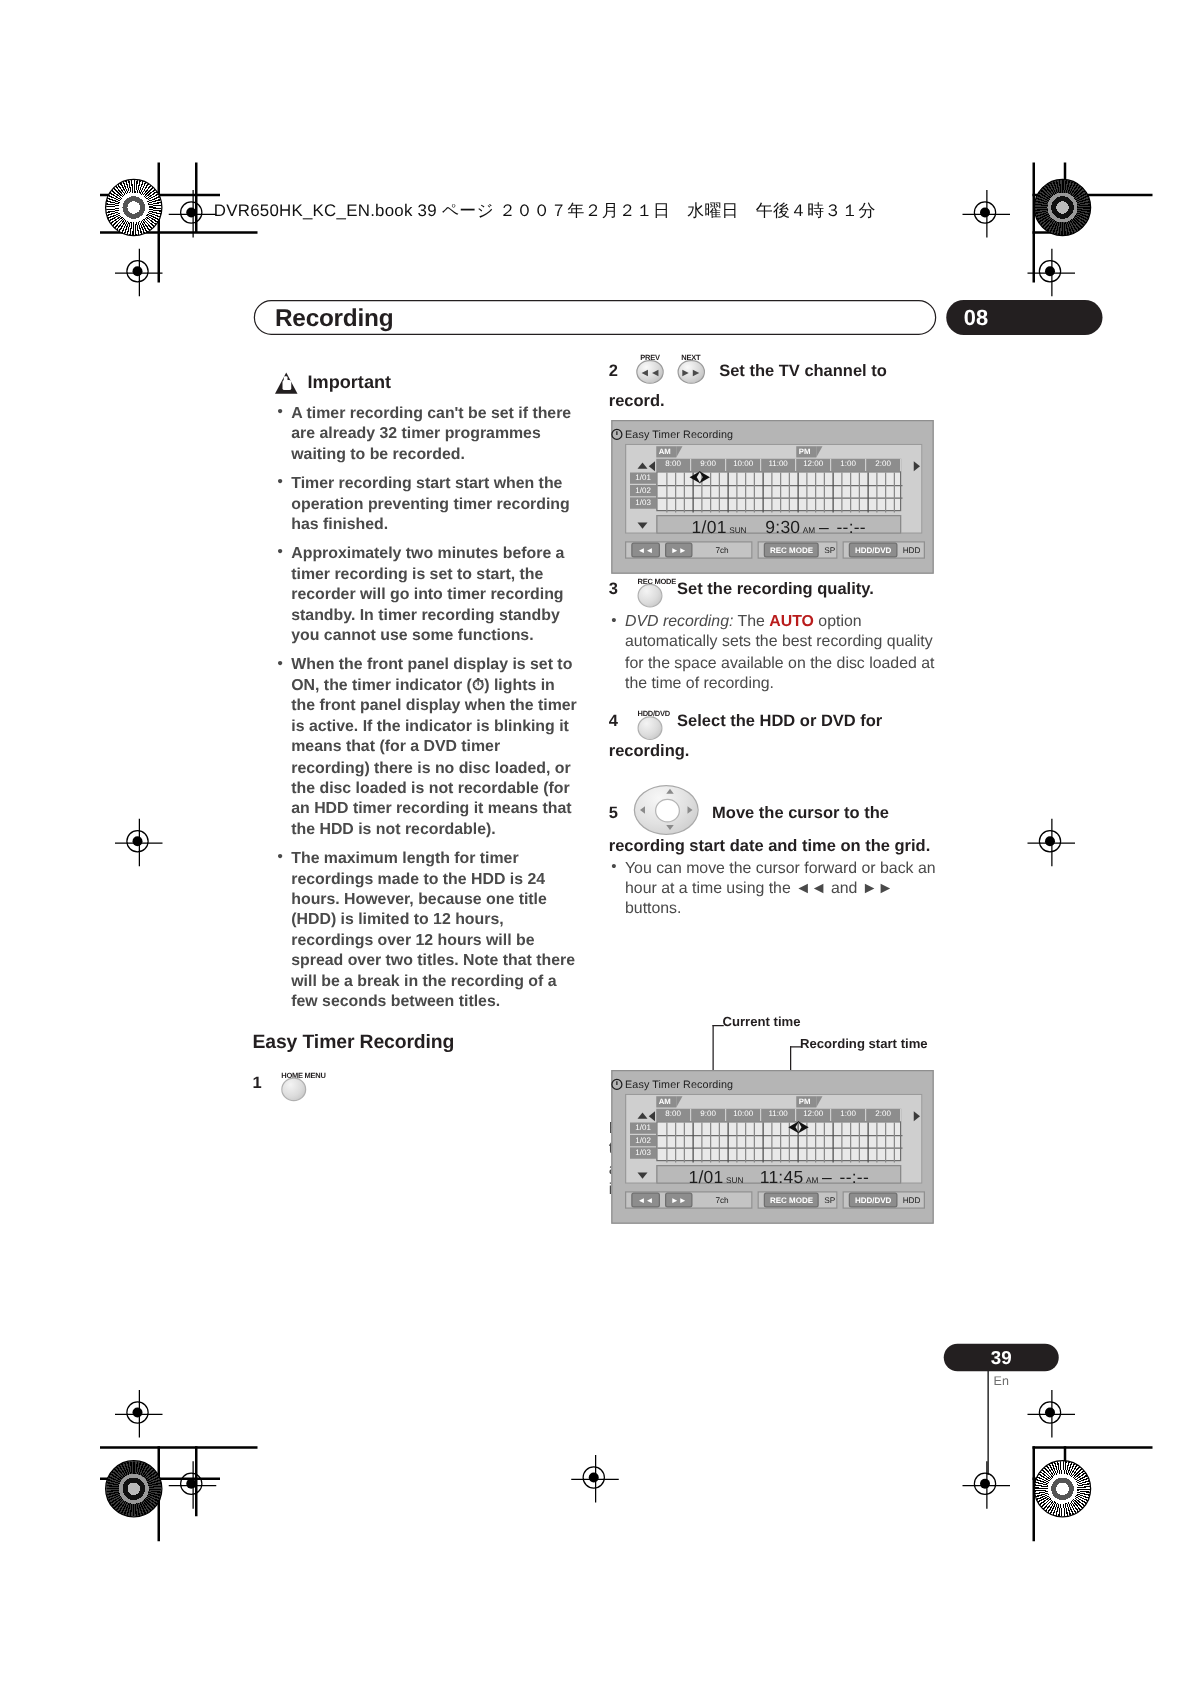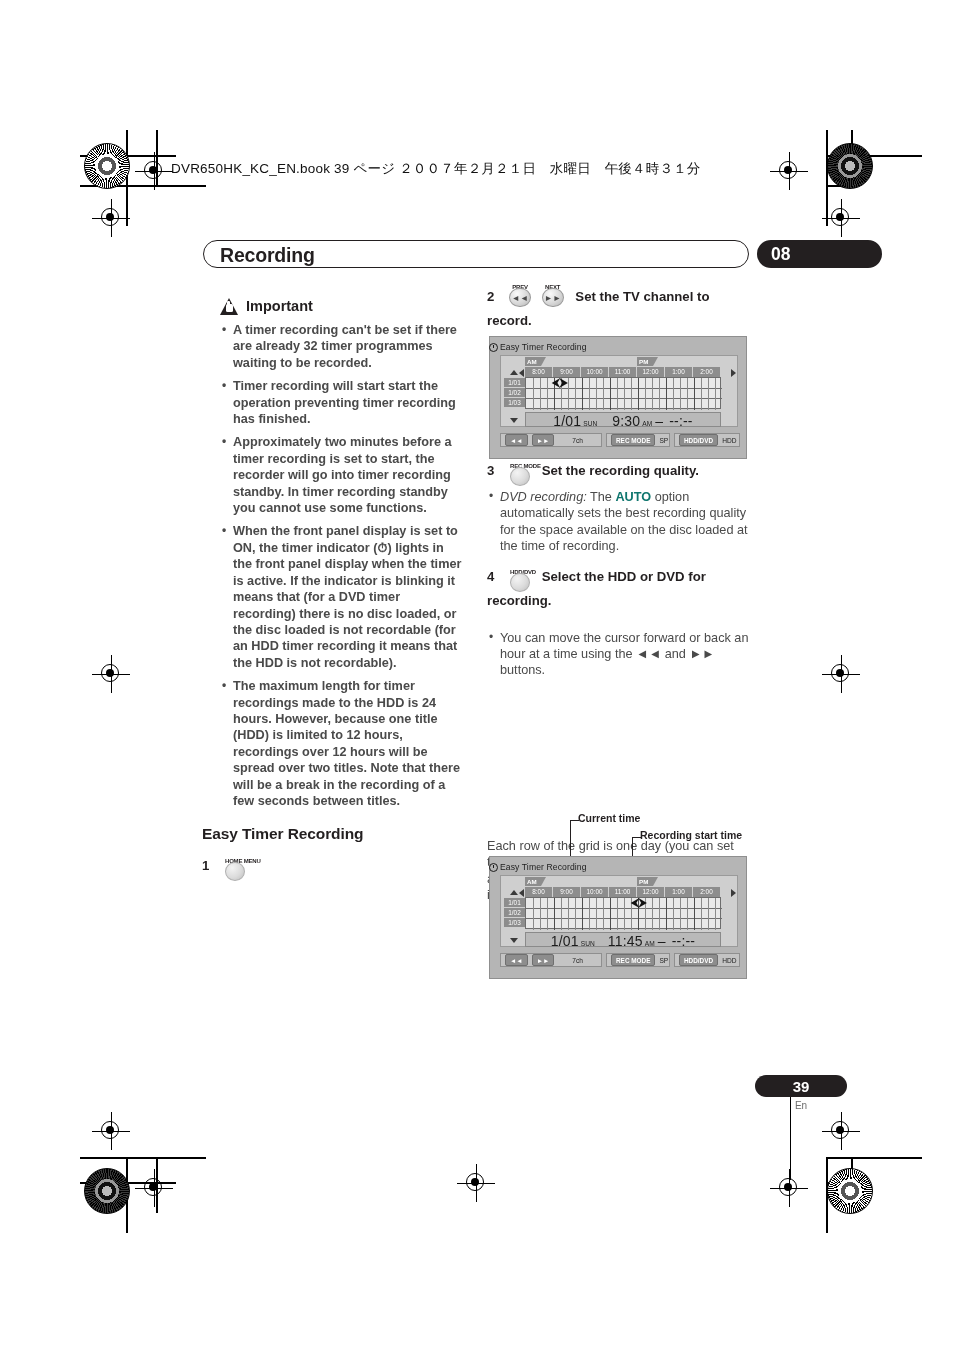--- a/index.html
+++ b/index.html
@@ -82,21 +82,21 @@
        border:1px solid #a9a9a9;box-sizing:border-box;vertical-align:-14px;}
   .jog .hub{position:absolute;left:16px;top:10.5px;width:20px;height:19px;border-radius:50%;
             background:#fff;border:1px solid #b5b5b5;box-sizing:border-box;}
   .jog .ar{position:absolute;width:0;height:0;}
   .jog .up{left:24.5px;top:2.5px;border-left:3px solid transparent;border-right:3px solid transparent;border-bottom:4px solid #8a8a8a;}
   .jog .dn{left:24.5px;bottom:2.5px;border-left:3px solid transparent;border-right:3px solid transparent;border-top:4px solid #8a8a8a;}
   .jog .lf{left:4px;top:16px;border-top:3px solid transparent;border-bottom:3px solid transparent;border-right:4px solid #8a8a8a;}
   .jog .rt{right:4px;top:16px;border-top:3px solid transparent;border-bottom:3px solid transparent;border-left:4px solid #8a8a8a;}
 
   .steptext{font-size:12.7px;line-height:16.4px;color:#4a4a4a;font-weight:normal;margin-top:4px;}
-  .steptext b{color:#0f766e;}
+  .steptext b{color:#b91c1c;}
   .steptext i{font-style:italic;}
 
   
   .tv{position:absolute;background:#b5b5b5;border:1px solid #8f8f8f;box-sizing:border-box;}
   .tv .osd-title{position:absolute;left:10px;top:5px;font-size:8.6px;color:#1c1c1c;
                  font-weight:normal;white-space:nowrap;letter-spacing:0.1px;}
   .tv .osd-ico{position:absolute;left:-11px;top:0.5px;width:9px;height:9px;border-radius:50%;
                border:1.3px solid #1c1c1c;box-sizing:border-box;}
   .tv .osd-ico:after{content:"";position:absolute;left:3px;top:1px;width:1.2px;height:3.4px;background:#1c1c1c;}
   .panel{position:absolute;background:#cfcfcf;border:1px solid #9a9a9a;box-sizing:border-box;}
@@ -235,21 +235,21 @@
   <div class="important">
     <span class="imp-ico">
       <span class="tri"></span>
         <span class="hand"></span>
     </span>
     <span class="lbl">Important</span>
   </div>
 
   <ul class="imp-list">
     <li>A timer recording can't be set if there are already 32 timer programmes waiting to be recorded.</li>
-    <li>Timer recording will start start the operation preventing timer recording has finished.</li>
+    <li>Timer recording start start when the operation preventing timer recording has finished.</li>
     <li>Approximately two minutes before a timer recording is set to start, the recorder will go into timer recording standby. In timer recording standby you cannot use some functions.</li>
     <li>When the front panel display is set to ON, the timer indicator (⏱) lights in the front panel display when the timer is active. If the indicator is blinking it means that (for a DVD timer recording) there is no disc loaded, or the disc loaded is not recordable (for an HDD timer recording it means that the HDD is not recordable).</li>
     <li>The maximum length for timer recordings made to the HDD is 24 hours. However, because one title (HDD) is limited to 12 hours, recordings over 12 hours will be spread over two titles. Note that there will be a break in the recording of a few seconds between titles.</li>
   </ul>
 
   <h3 class="sub">Easy Timer Recording</h3>
 
   <div class="step" style="margin-top:14px;">
     <span class="num">1</span>
     <span class="btn-ico" style="margin:0 8px 0 12px;">
@@ -290,21 +290,29 @@
 
   <div class="step" style="margin-top:13px;">
     <span class="num">4</span>
     <span class="btn-ico" style="margin:0 8px 0 12px;">
       <span class="keylabel">HDD/DVD</span>
       <span class="roundbtn"></span>
     </span>
     <span>Select the HDD or DVD for recording.</span>
   </div>
 
-  <ul class="steptext" style="margin-top:20px;">
+  <div class="step" style="margin-top:18px;">
+    <span class="num">5</span>
+    <span class="jog" style="margin:0 7px 0 9px;">
+      <span class="ar up"></span><span class="ar dn"></span><span class="ar lf"></span><span class="ar rt"></span>
+      <span class="hub"></span>
+    </span>
+    <span>Move the cursor to the recording start date and time on the grid.</span>
+  </div>
+  <ul class="steptext" style="margin-top:0;">
     <li>You can move the cursor forward or back an hour at a time using the ◄◄ and ►► buttons.</li>
   </ul>
 
   <div style="height:152px;"></div>
 
   <p class="steptext" style="margin-top:0;">Each row of the grid is one day (you can set the timer recording for up to a month in advance). Each column is a 15 minute interval.</p>
 </div>
 
 <div class="tv" id="screen-top" style="left:489px;top:336px;width:258px;height:123px;">
 

